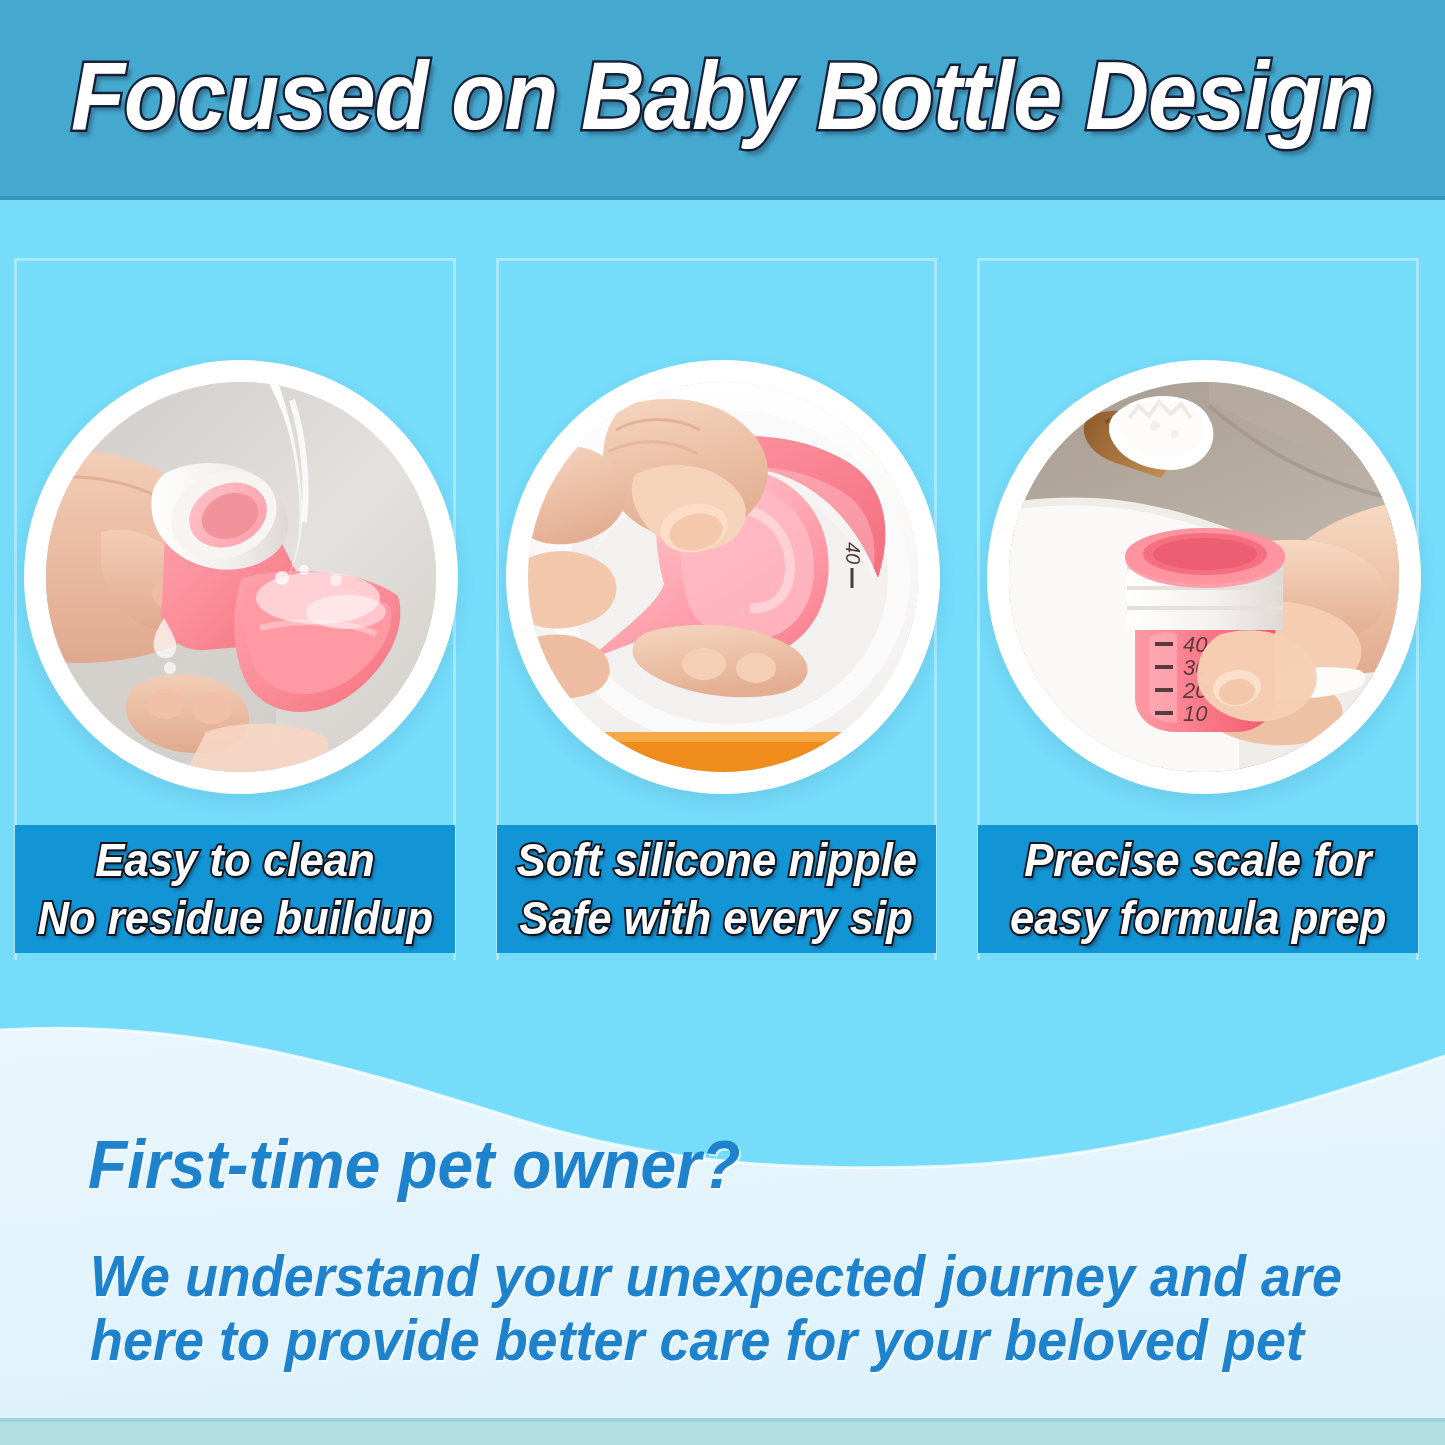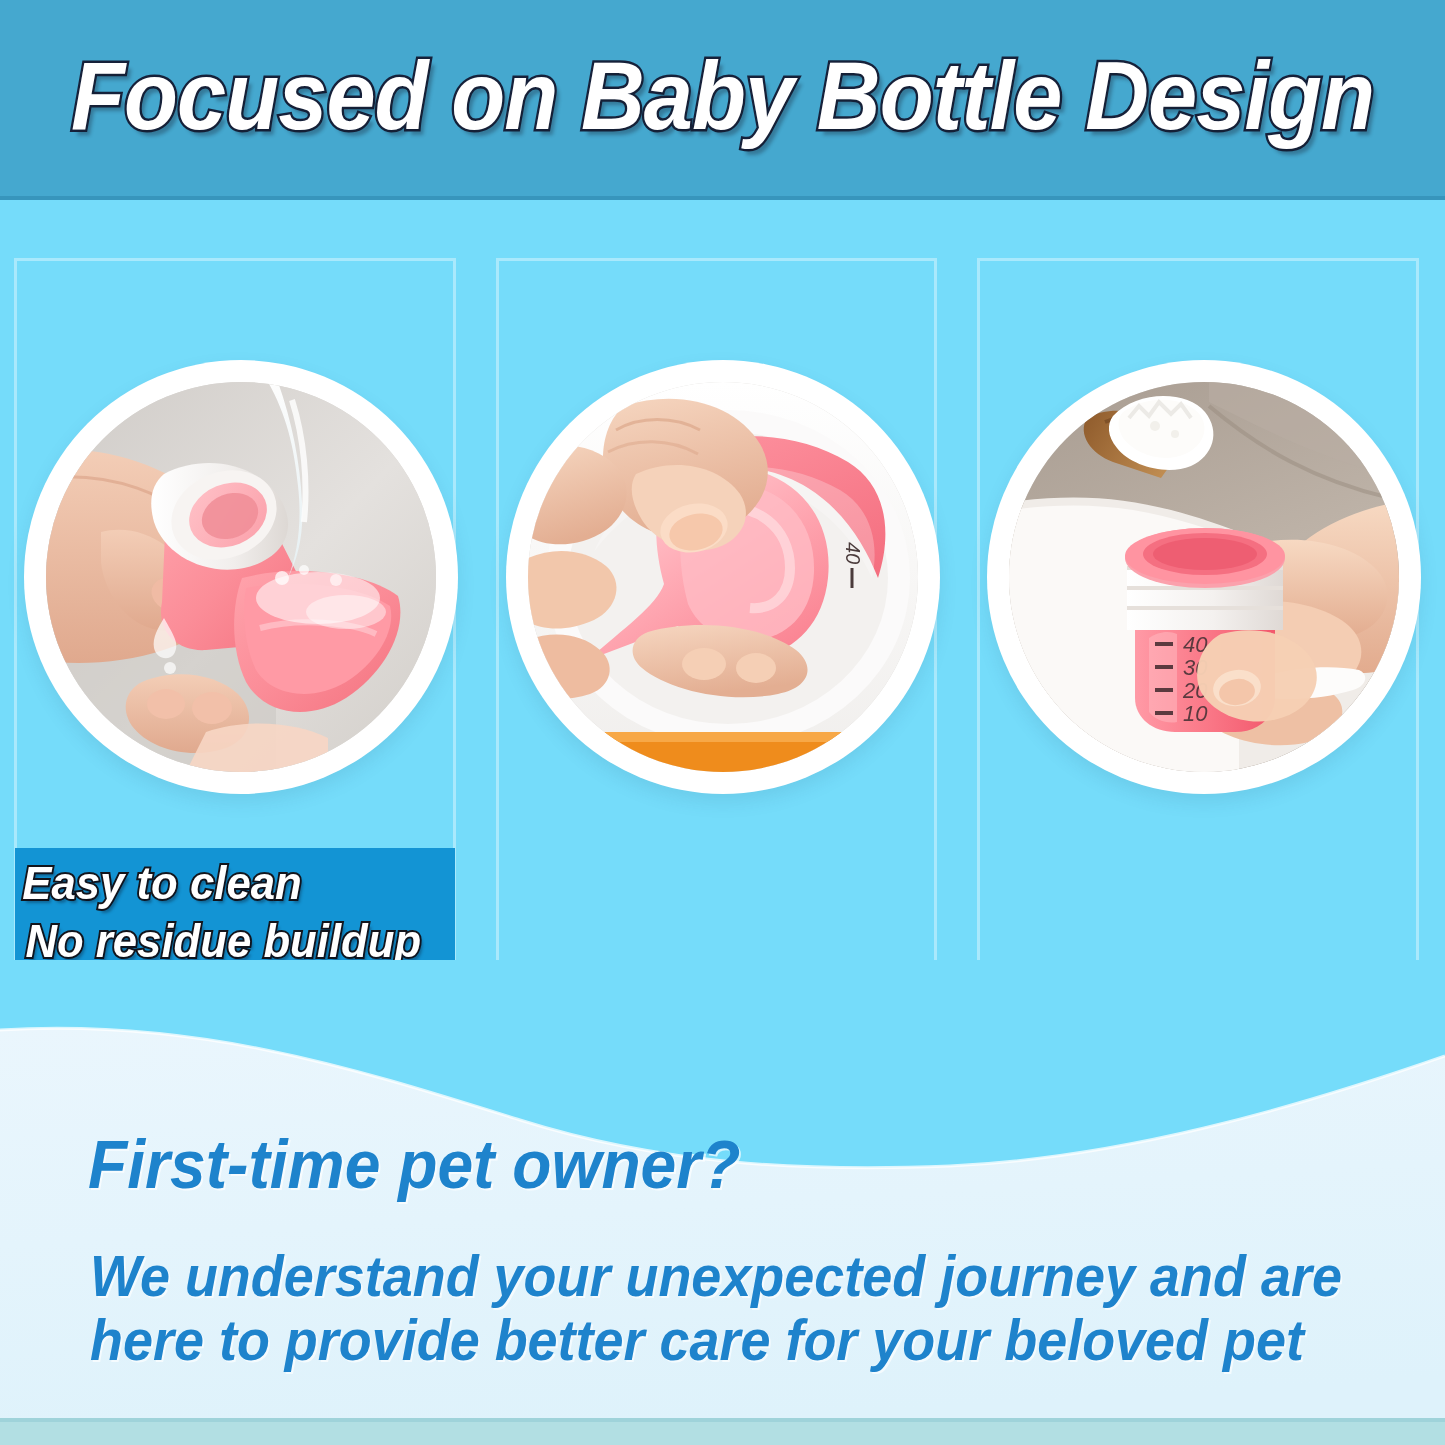--- a/index.html
+++ b/index.html
@@ -103,26 +103,26 @@
     width: 390px; height: 390px;
     border-radius: 50%;
     overflow: hidden;
     background: #d9d6d2;
   }
 
   .caption-band {
     position: absolute;
     left: 15px;
     right: 27px;
-    top: 648px;
+    top: 625px;
     height: 128px;
     background: #1394D4;
     display: flex;
     flex-direction: column;
-    align-items: flex-start;
+    align-items: center;
     justify-content: center;
   }
   .caption-line {
     font-family: "Liberation Sans Narrow", "Liberation Sans", sans-serif;
     font-weight: bold;
     font-size: 46px;
     line-height: 58px;
     transform: scaleX(0.95);
     color: #ffffff;
     -webkit-text-stroke: 4px #13151c;
@@ -338,20 +338,24 @@
 
             <path d="M0 70 C30 58 66 62 88 84 C106 104 100 132 78 148 C52 166 18 166 0 154 Z" fill="url(#skin2)"></path>
             <path d="M0 176 C28 164 58 168 78 184 C96 200 90 226 66 238 C40 250 14 248 0 240 Z" fill="#f2c7ab"></path>
             <path d="M0 258 C26 248 54 252 72 268 C88 282 84 304 62 312 C38 320 14 318 0 310 Z" fill="#eebca0"></path>
 
             <rect x="60" y="350" width="270" height="40" fill="#ef8c1c"></rect>
             <rect x="60" y="350" width="270" height="10" fill="#f7a847"></rect>
           </svg>
         </div>
       </div>
+      <div class="caption-band">
+        <div class="caption-line">Soft silicone nipple</div>
+        <div class="caption-line">Safe with every sip</div>
+      </div>
     </div>
 
     <div class="card">
       <div class="card-frame"></div>
       <div class="photo-circle">
         <div class="photo-inner">
           <svg class="ph" viewBox="0 0 390 390" preserveAspectRatio="xMidYMid slice">
             <defs>
               <linearGradient id="bgT3" x1="0" y1="0" x2="0.4" y2="1">
                 <stop offset="0" stop-color="#a89c91"></stop>
@@ -424,20 +428,24 @@
               <text x="174" y="316">20</text>
               <line x1="146" y1="331" x2="164" y2="331" stroke="#5b3a3f" stroke-width="4"></line>
               <text x="174" y="339">10</text>
             </g>
 
             <path d="M212 252 C248 242 286 252 302 276 C316 298 304 326 272 336 C240 346 206 334 192 310 C182 290 192 262 212 252 Z" fill="#f6cfb4" opacity="0.97"></path>
             <ellipse cx="228" cy="306" rx="24" ry="18" fill="#fadfca" transform="rotate(-8 228 306)"></ellipse>
             <ellipse cx="228" cy="310" rx="18" ry="13" fill="#f4c6aa" transform="rotate(-8 228 310)"></ellipse>
           </svg>
         </div>
+      </div>
+      <div class="caption-band">
+        <div class="caption-line">Precise scale for</div>
+        <div class="caption-line">easy formula prep</div>
       </div>
     </div>
 
   </div>
 
   <div class="bottom-section">
     <svg class="wave-svg" viewBox="0 0 1445 485" preserveAspectRatio="none">
       <defs>
         <linearGradient id="palePanel" x1="0" y1="0" x2="0.2" y2="1">
           <stop offset="0" stop-color="#EAF6FD"></stop>

